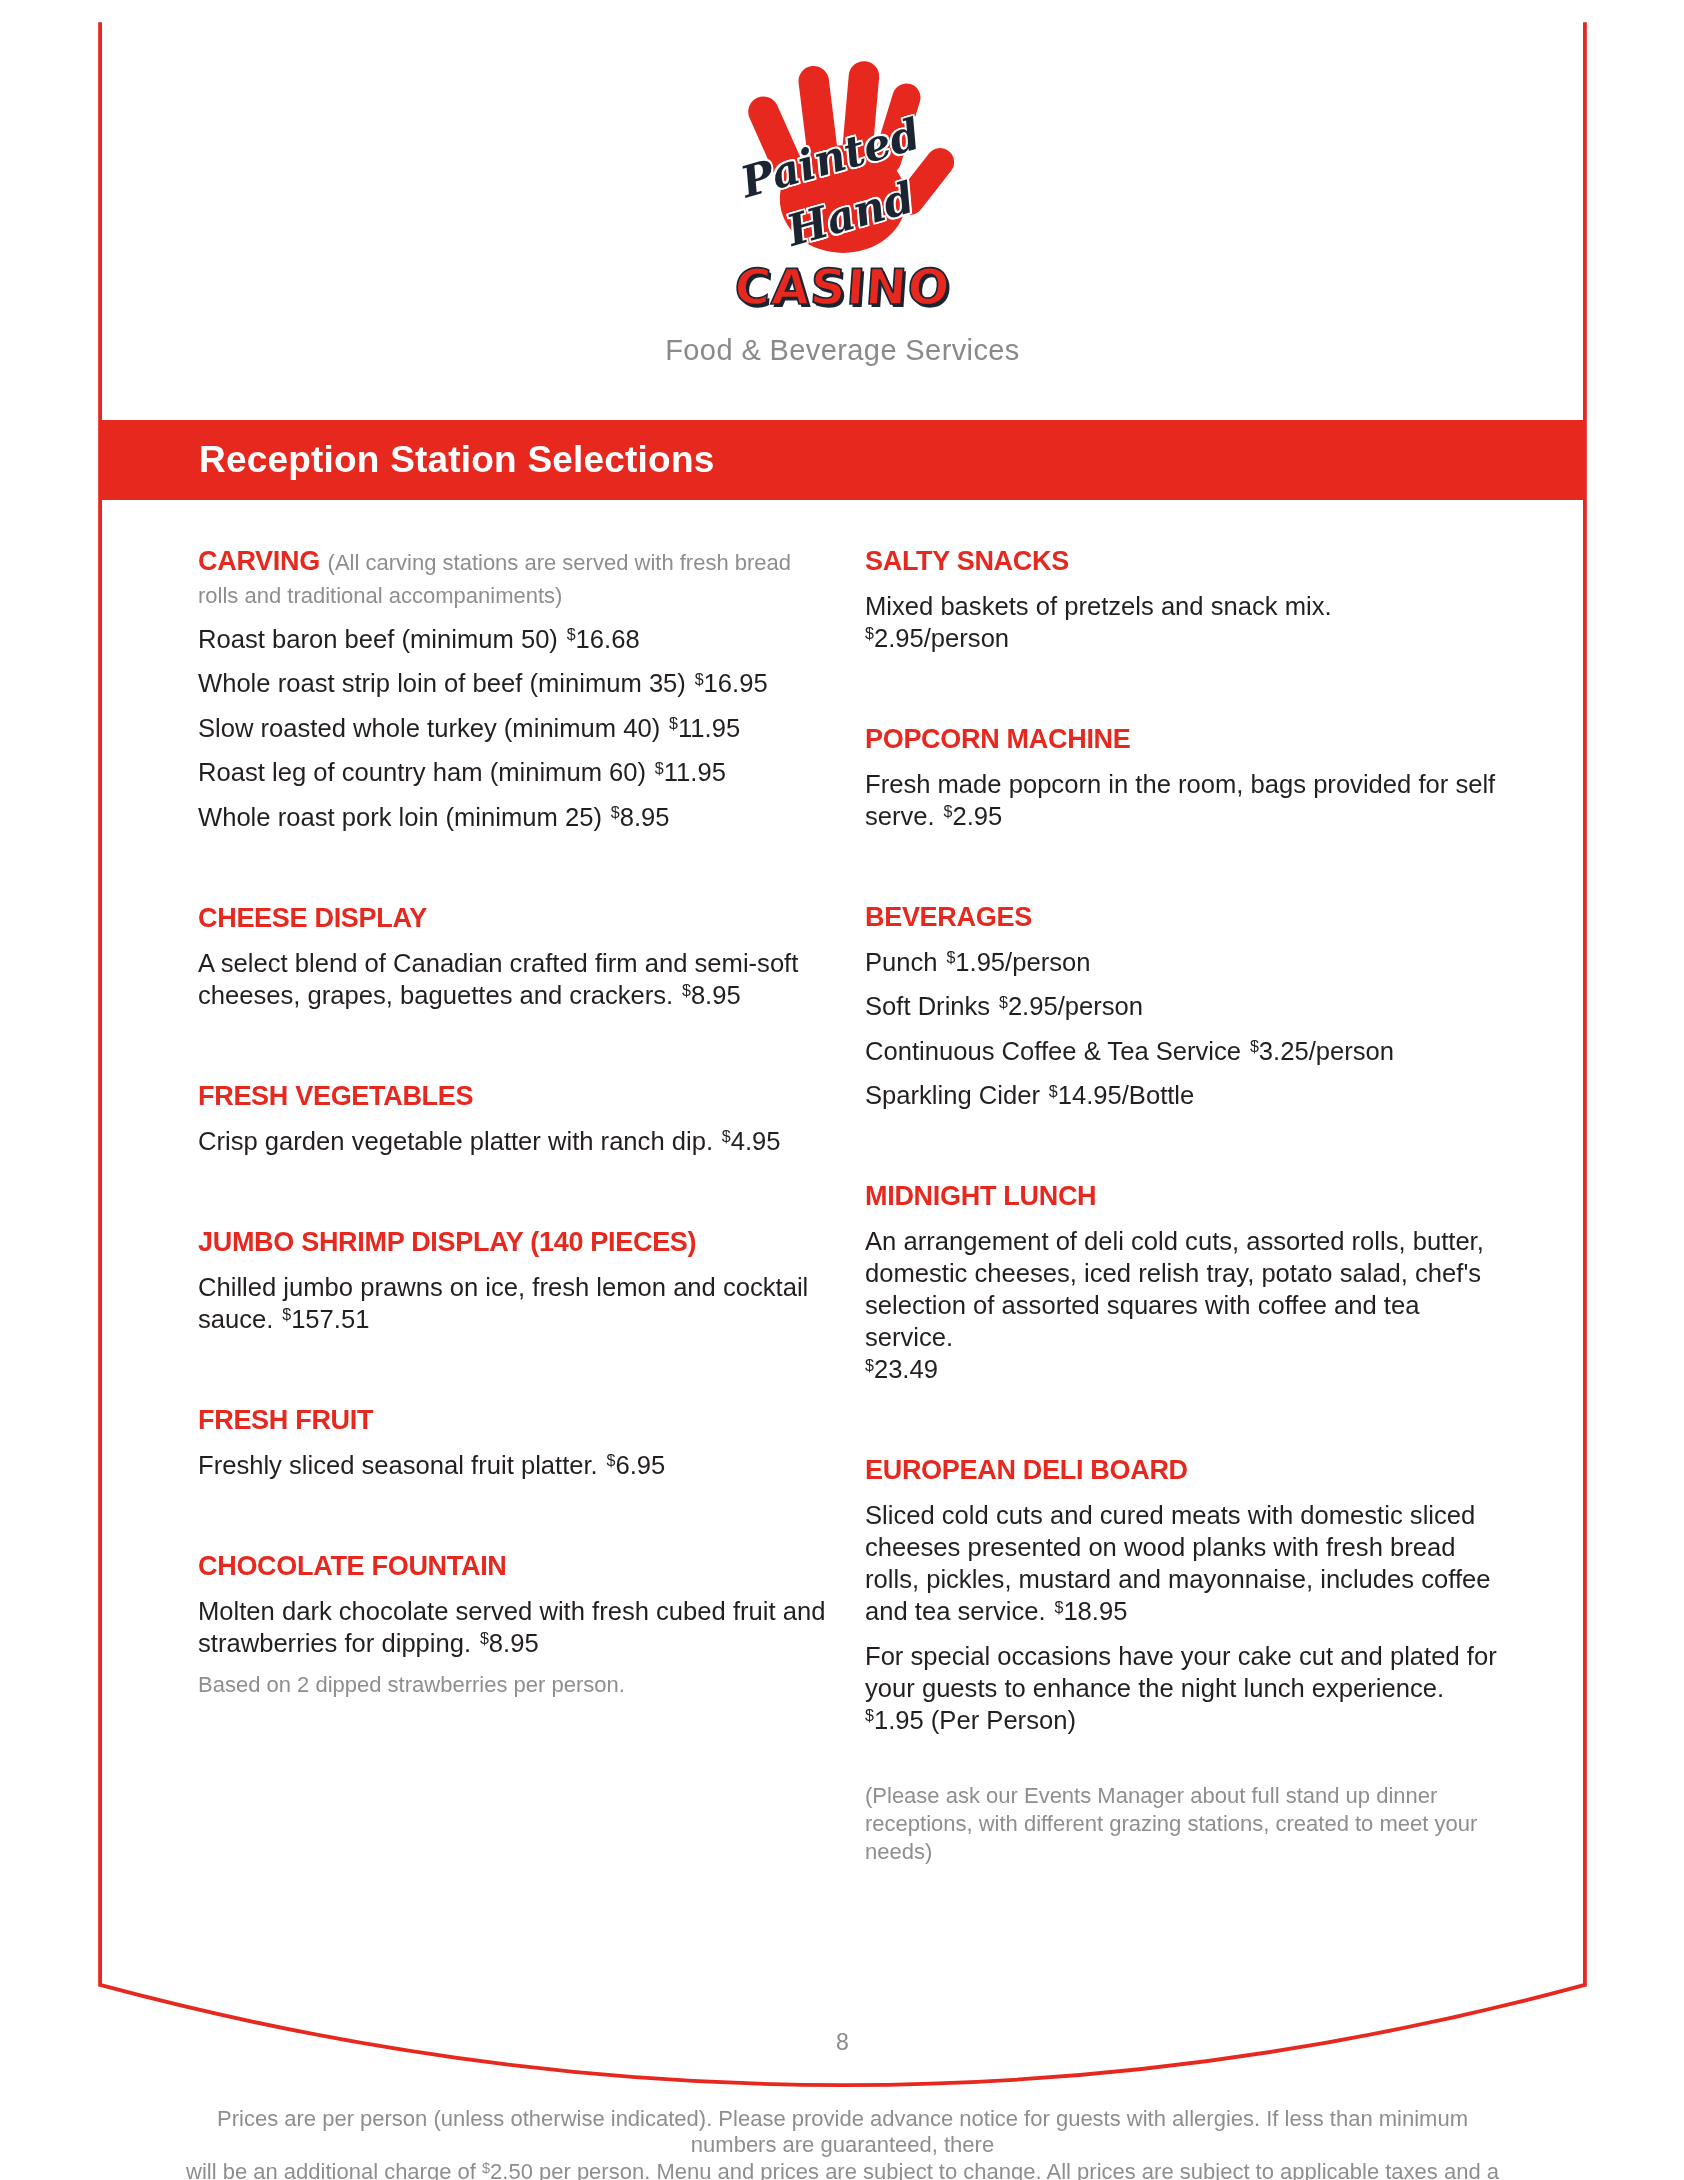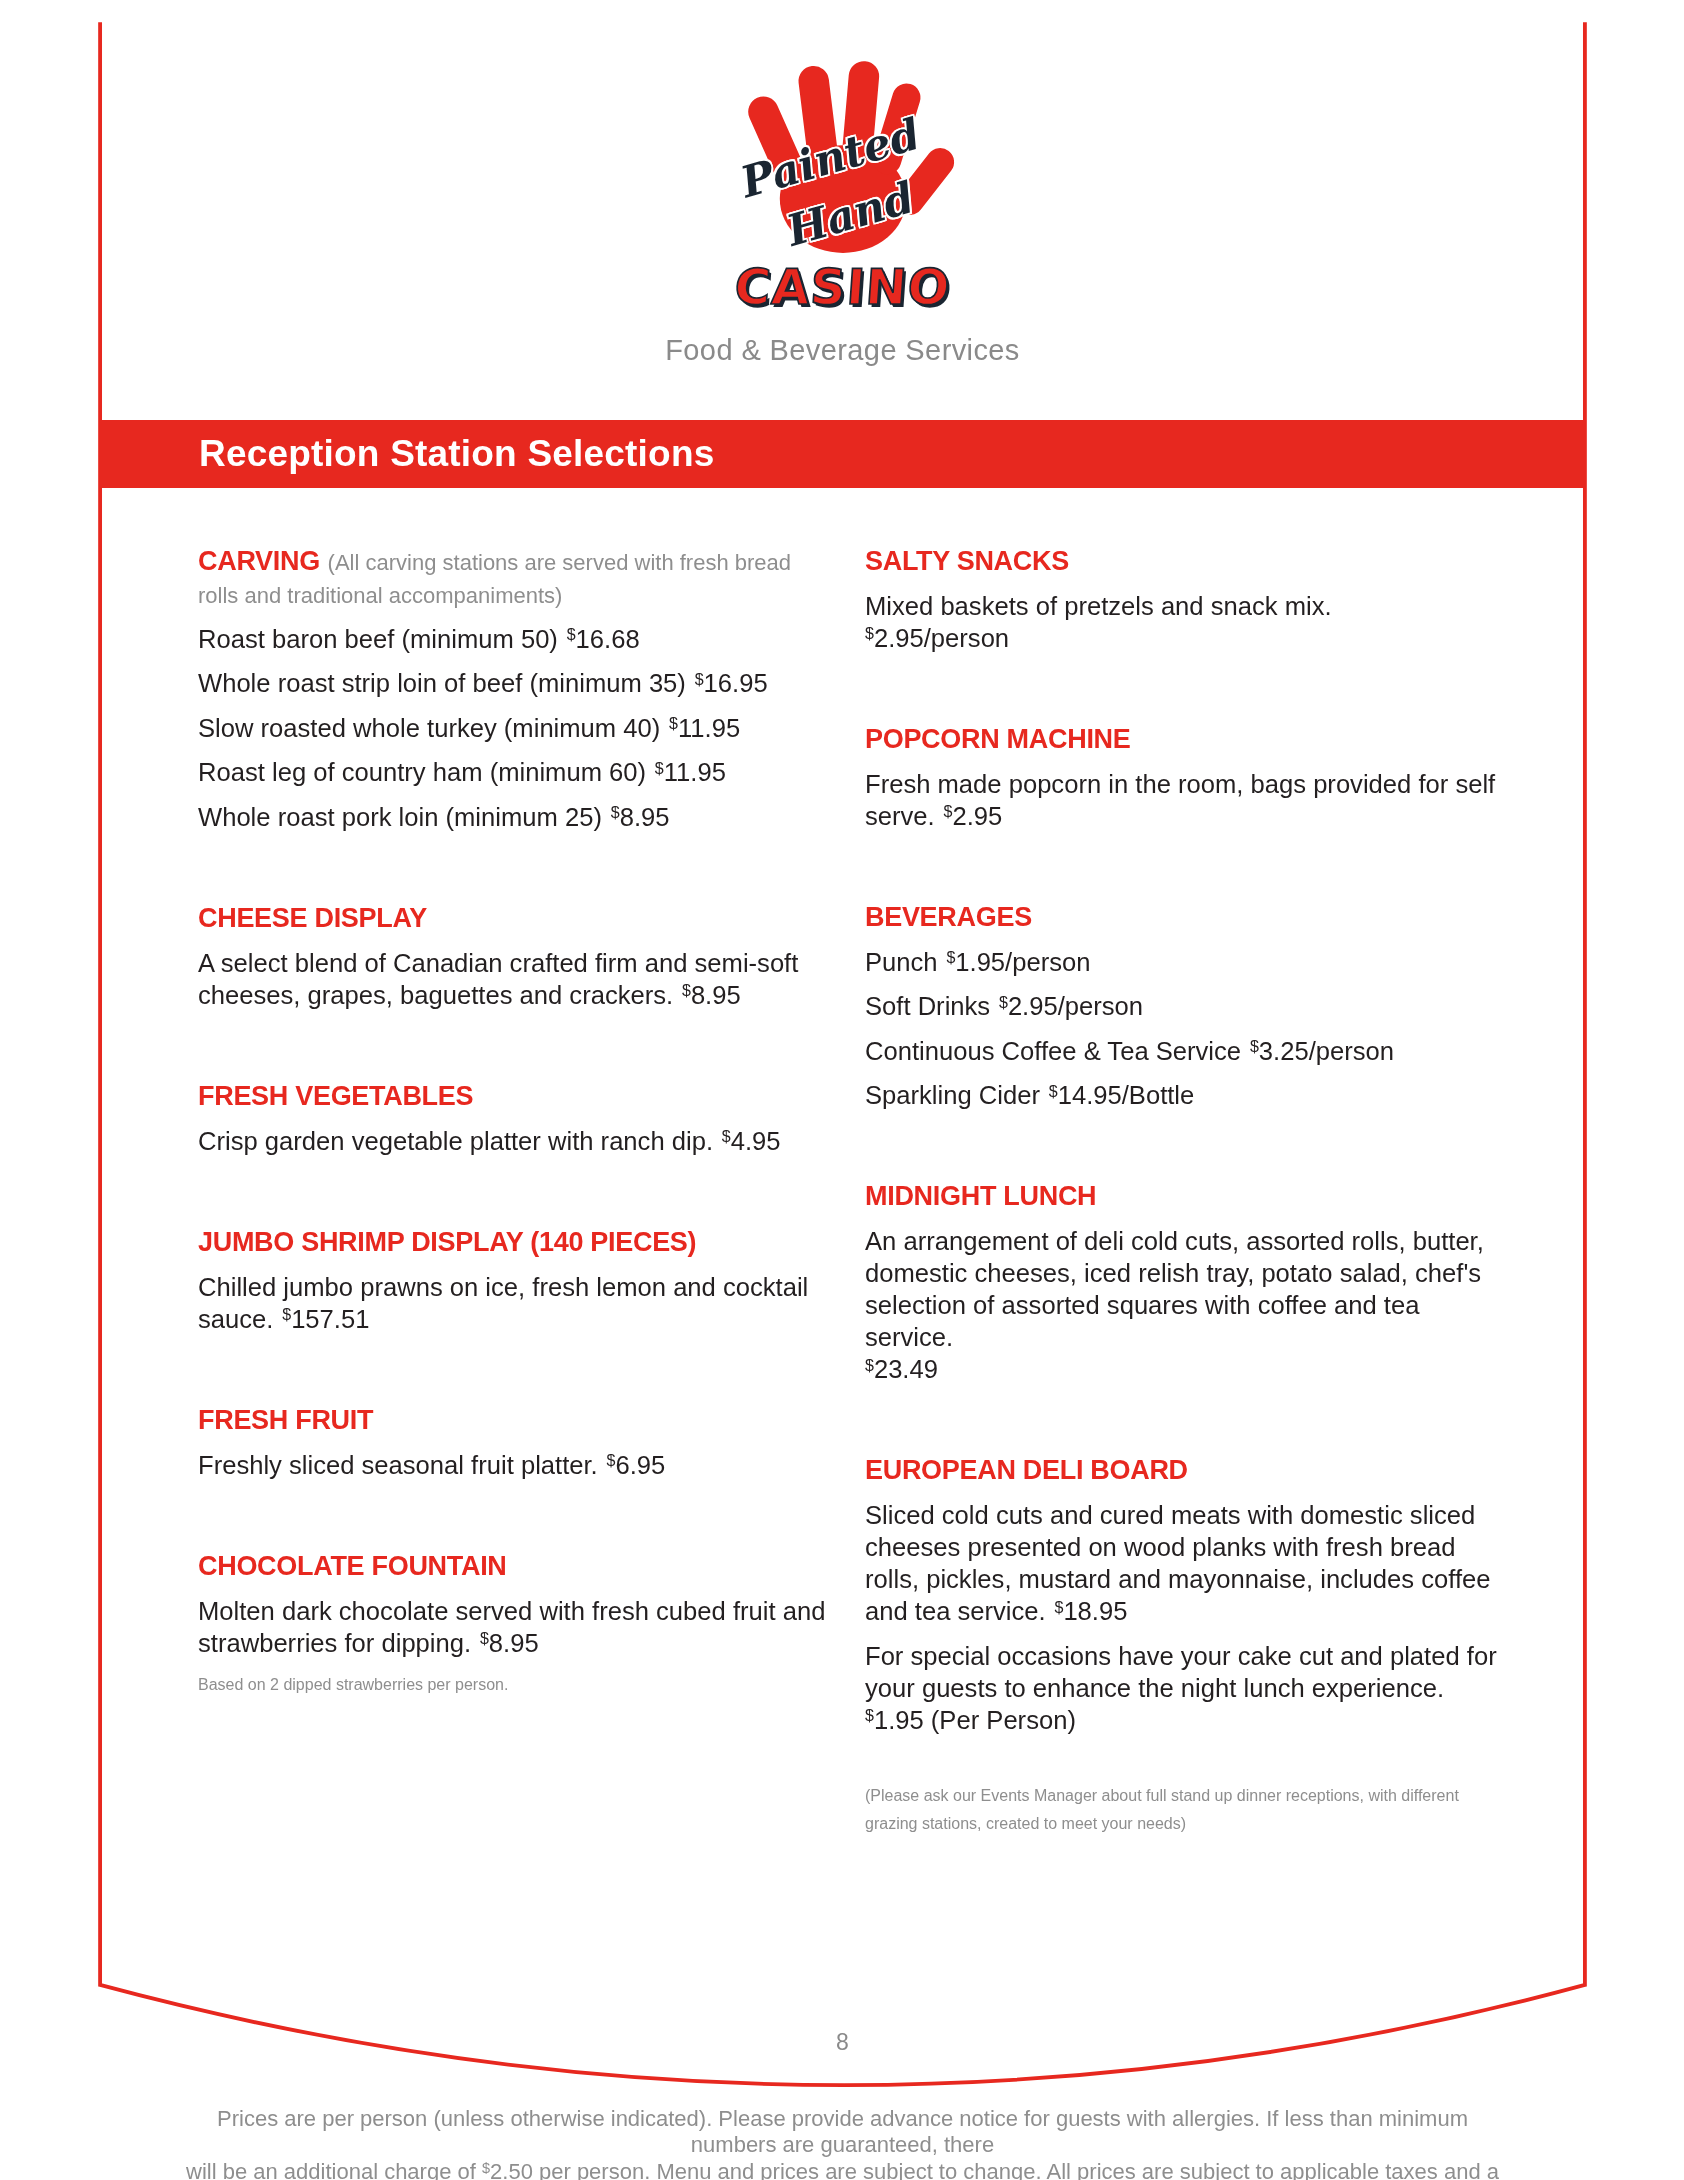--- a/index.html
+++ b/index.html
@@ -18,35 +18,35 @@
   .brand-2{top:128px;left:60px;font-size:43px;transform:rotate(-16deg);}
   .brand-casino{position:absolute;bottom:1.7px;left:50%;transform:translateX(-50%) skewX(-4deg);
                 font-family:"DejaVu Sans","Liberation Sans",sans-serif;font-weight:bold;font-size:49px;
                 letter-spacing:0.9px;color:#e7281f;-webkit-text-stroke:1.7px #1a2531;
                 text-shadow:2.6px 2.6px 0 #1a2531;white-space:nowrap;}
 
   .subtitle{position:absolute;top:334px;left:0;width:100%;text-align:center;
             font-size:29px;color:#8a8a8a;letter-spacing:0.4px;}
 
   
-  .banner{position:absolute;top:420px;left:100px;right:101px;height:68px;background:#e7281f;
+  .banner{position:absolute;top:420px;left:100px;right:101px;height:80px;background:#e7281f;
           display:flex;align-items:center;}
   .banner-title{color:#ffffff;font-weight:bold;font-size:37px;margin-left:99px;letter-spacing:0.2px;}
 
   
   .content{position:absolute;top:545px;left:198px;display:flex;gap:30px;}
   .col{width:637px;}
   .menu-section{margin:0 0 65px 0;}
   .sec-title{margin:0 0 12px 0;font-size:27px;line-height:1.22;font-weight:bold;color:#e7281f;letter-spacing:-0.3px;}
   .sec-title .note{font-weight:normal;font-size:22px;color:#8e8e8e;margin-left:7.7px;letter-spacing:0;}
   .item{margin:0 0 8.5px 0;font-size:25.6px;line-height:32px;color:#231f20;}
   .item.lead{margin-top:-8.5px;}
   .cur{font-size:16px;position:relative;top:-7.7px;margin-left:0.55em;}
   .item.lead .cur{margin-left:0;}
-  .footnote{margin:1.7px 0 0 0;font-size:16px;line-height:28px;color:#8e8e8e;}
+  .footnote{margin:1.7px 0 0 0;font-size:22px;line-height:28px;color:#8e8e8e;}
   .footnote.spaced{margin-top:42px;}
 
   
   .page-number{position:absolute;top:2029px;left:0;width:100%;text-align:center;
                font-size:23px;color:#8a8a8a;}
   .footer{position:absolute;top:2106px;left:50%;transform:translateX(-50%);width:1329px;
           text-align:center;font-size:22px;line-height:26.4px;color:#8e8e8e;}
   .footer .cur{font-size:14.5px;top:-6px;margin-left:0;}
 </style>
 </head>

